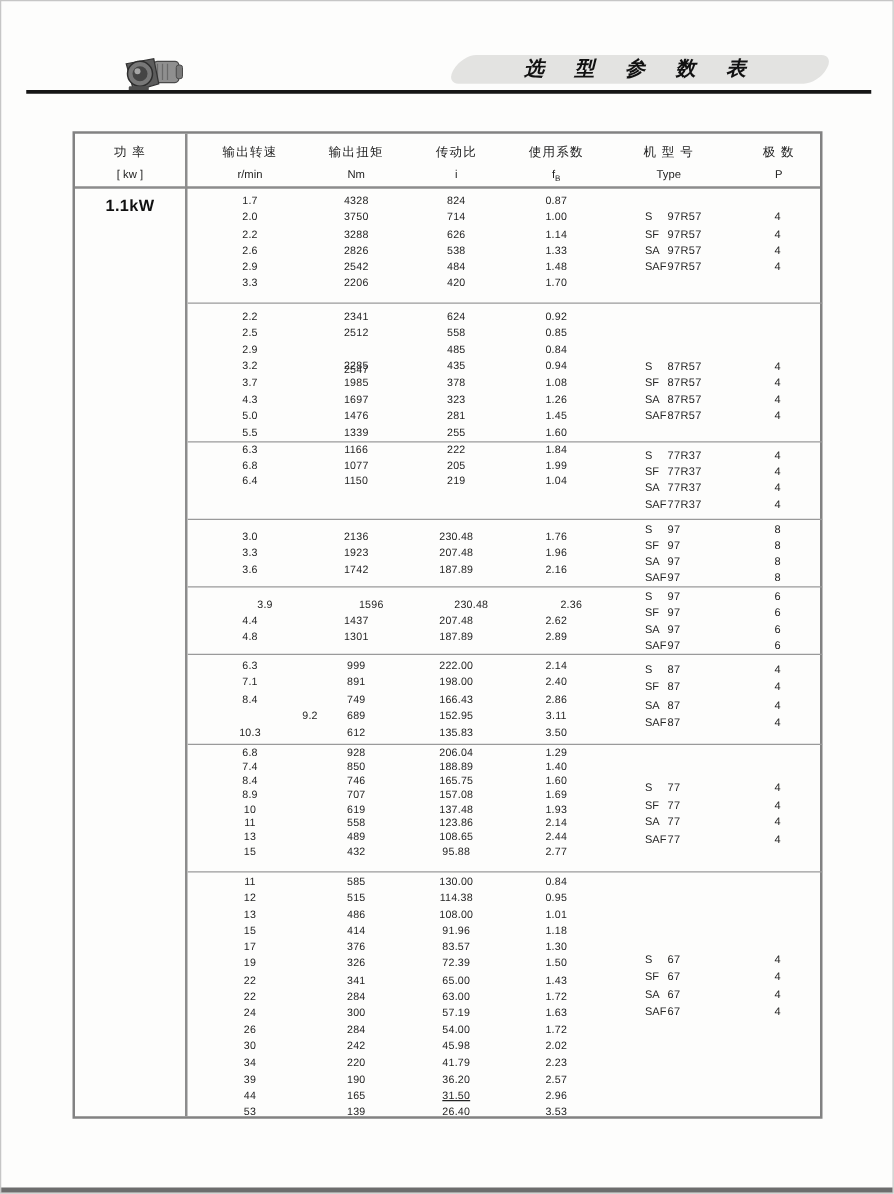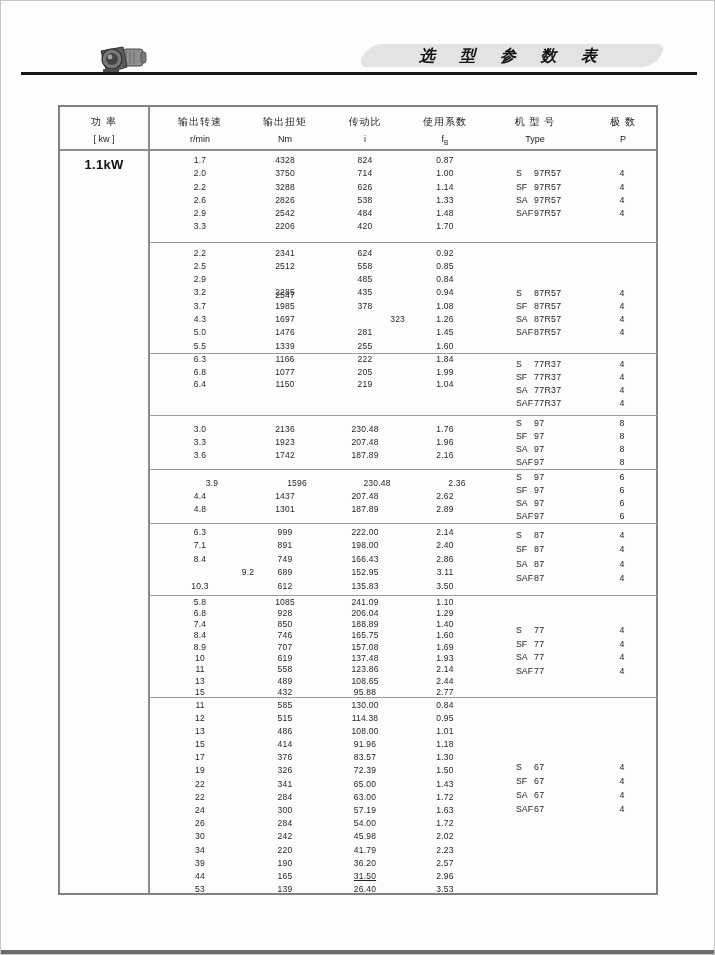--- a/index.html
+++ b/index.html
@@ -226,21 +226,21 @@
             </div>
             <div class="drow" style="height: 13.3px;">
               <span class="cell" style="left: 0px; width: 100px; line-height: 13.3px;">3.7</span>
               <span class="cell" style="left: 95px; width: 80px; line-height: 13.3px;">1985</span>
               <span class="cell" style="left: 175px; width: 80px; line-height: 13.3px;">378</span>
               <span class="cell" style="left: 255px; width: 80px; line-height: 13.3px;">1.08</span>
             </div>
             <div class="drow" style="height: 13.3px;">
               <span class="cell" style="left: 0px; width: 100px; line-height: 13.3px;">4.3</span>
               <span class="cell" style="left: 95px; width: 80px; line-height: 13.3px;">1697</span>
-              <span class="cell" style="left: 175px; width: 80px; line-height: 13.3px; text-align: right;">323</span>
+              <span class="cell" style="left: 175px; width: 80px; line-height: 13.3px;">323</span>
               <span class="cell" style="left: 255px; width: 80px; line-height: 13.3px;">1.26</span>
             </div>
             <div class="drow" style="height: 13.3px;">
               <span class="cell" style="left: 0px; width: 100px; line-height: 13.3px;">5.0</span>
               <span class="cell" style="left: 95px; width: 80px; line-height: 13.3px;">1476</span>
               <span class="cell" style="left: 175px; width: 80px; line-height: 13.3px;">281</span>
               <span class="cell" style="left: 255px; width: 80px; line-height: 13.3px;">1.45</span>
             </div>
             <div class="drow" style="height: 13.3px;">
               <span class="cell" style="left: 0px; width: 100px; line-height: 13.3px;">5.5</span>
@@ -456,26 +456,20 @@
             <div class="trow" style="height: 14.5px;">
               <span class="tprefix" style="line-height: 14.5px;">SAF</span>
               <span class="tmodel" style="line-height: 14.5px;">87</span>
               <span class="tpoles" style="line-height: 14.5px;">4</span>
             </div>
           </div>
         </div>
         <div class="group" style="height: 102px;">
           <div style="padding-top: 1px;">
             <div class="drow" style="height: 11.3px;">
-              <span class="cell" style="left: 0px; width: 100px; line-height: 11.3px;">5.8</span>
-              <span class="cell" style="left: 95px; width: 80px; line-height: 11.3px;">1085</span>
-              <span class="cell" style="left: 175px; width: 80px; line-height: 11.3px;">241.09</span>
-              <span class="cell" style="left: 255px; width: 80px; line-height: 11.3px;">1.10</span>
-            </div>
-            <div class="drow" style="height: 11.3px;">
               <span class="cell" style="left: 0px; width: 100px; line-height: 11.3px;">6.8</span>
               <span class="cell" style="left: 95px; width: 80px; line-height: 11.3px;">928</span>
               <span class="cell" style="left: 175px; width: 80px; line-height: 11.3px;">206.04</span>
               <span class="cell" style="left: 255px; width: 80px; line-height: 11.3px;">1.29</span>
             </div>
             <div class="drow" style="height: 11.3px;">
               <span class="cell" style="left: 0px; width: 100px; line-height: 11.3px;">7.4</span>
               <span class="cell" style="left: 95px; width: 80px; line-height: 11.3px;">850</span>
               <span class="cell" style="left: 175px; width: 80px; line-height: 11.3px;">188.89</span>
               <span class="cell" style="left: 255px; width: 80px; line-height: 11.3px;">1.40</span>

